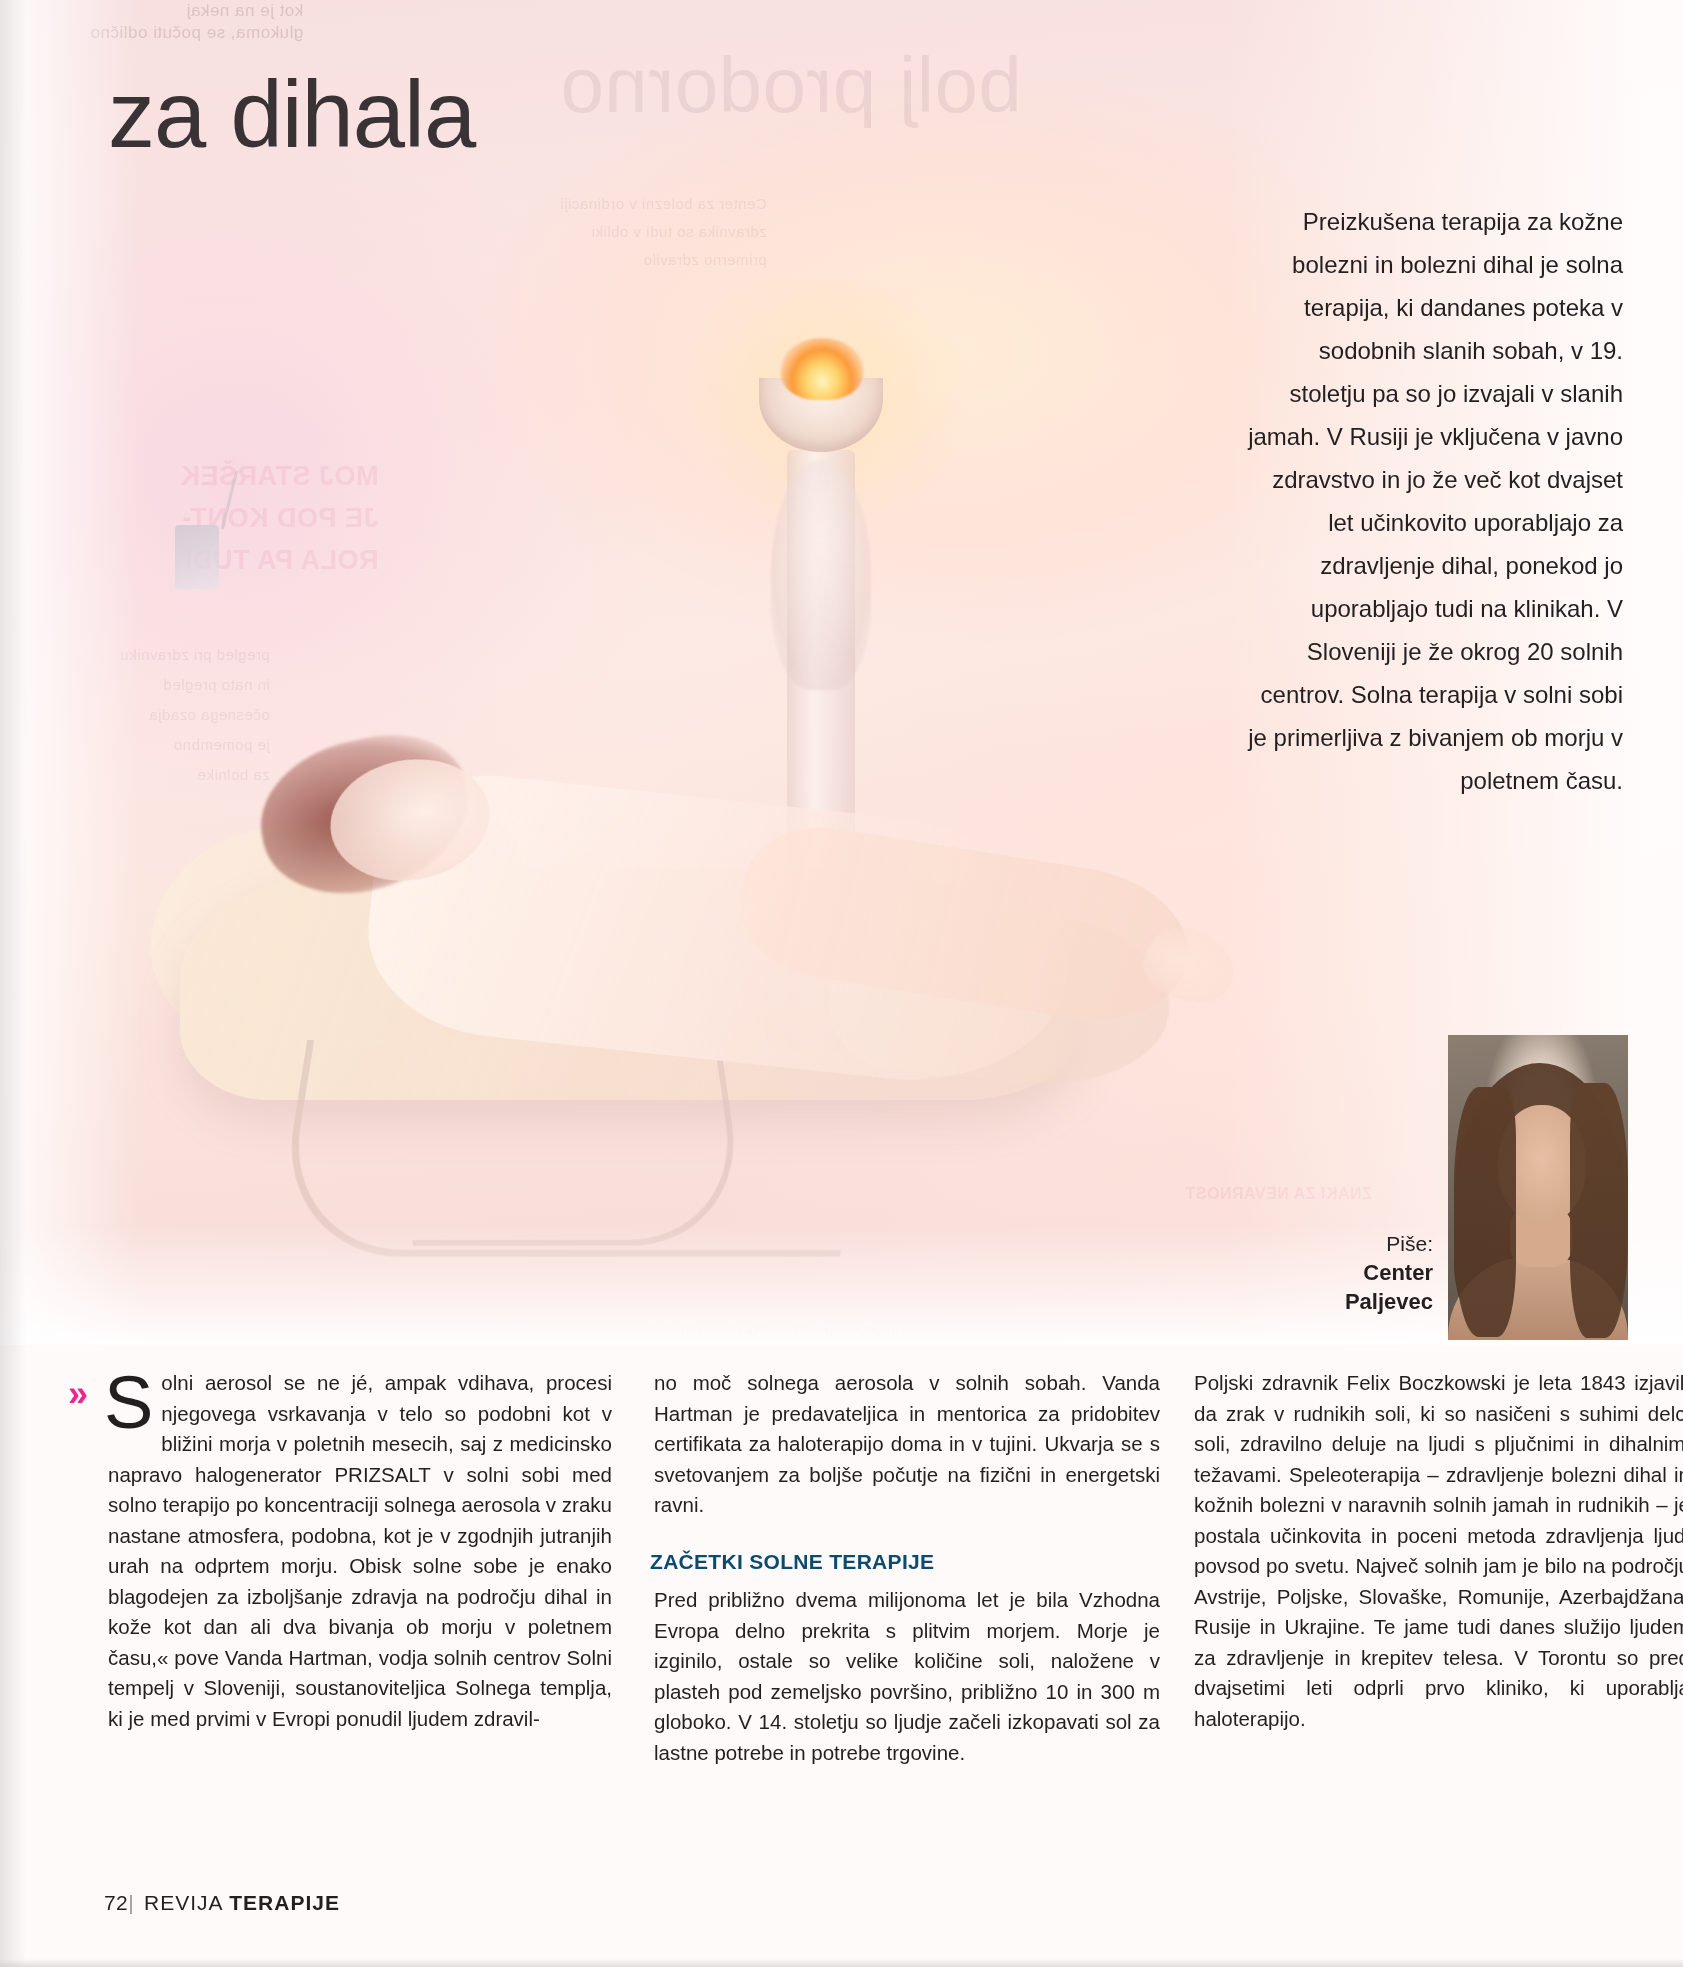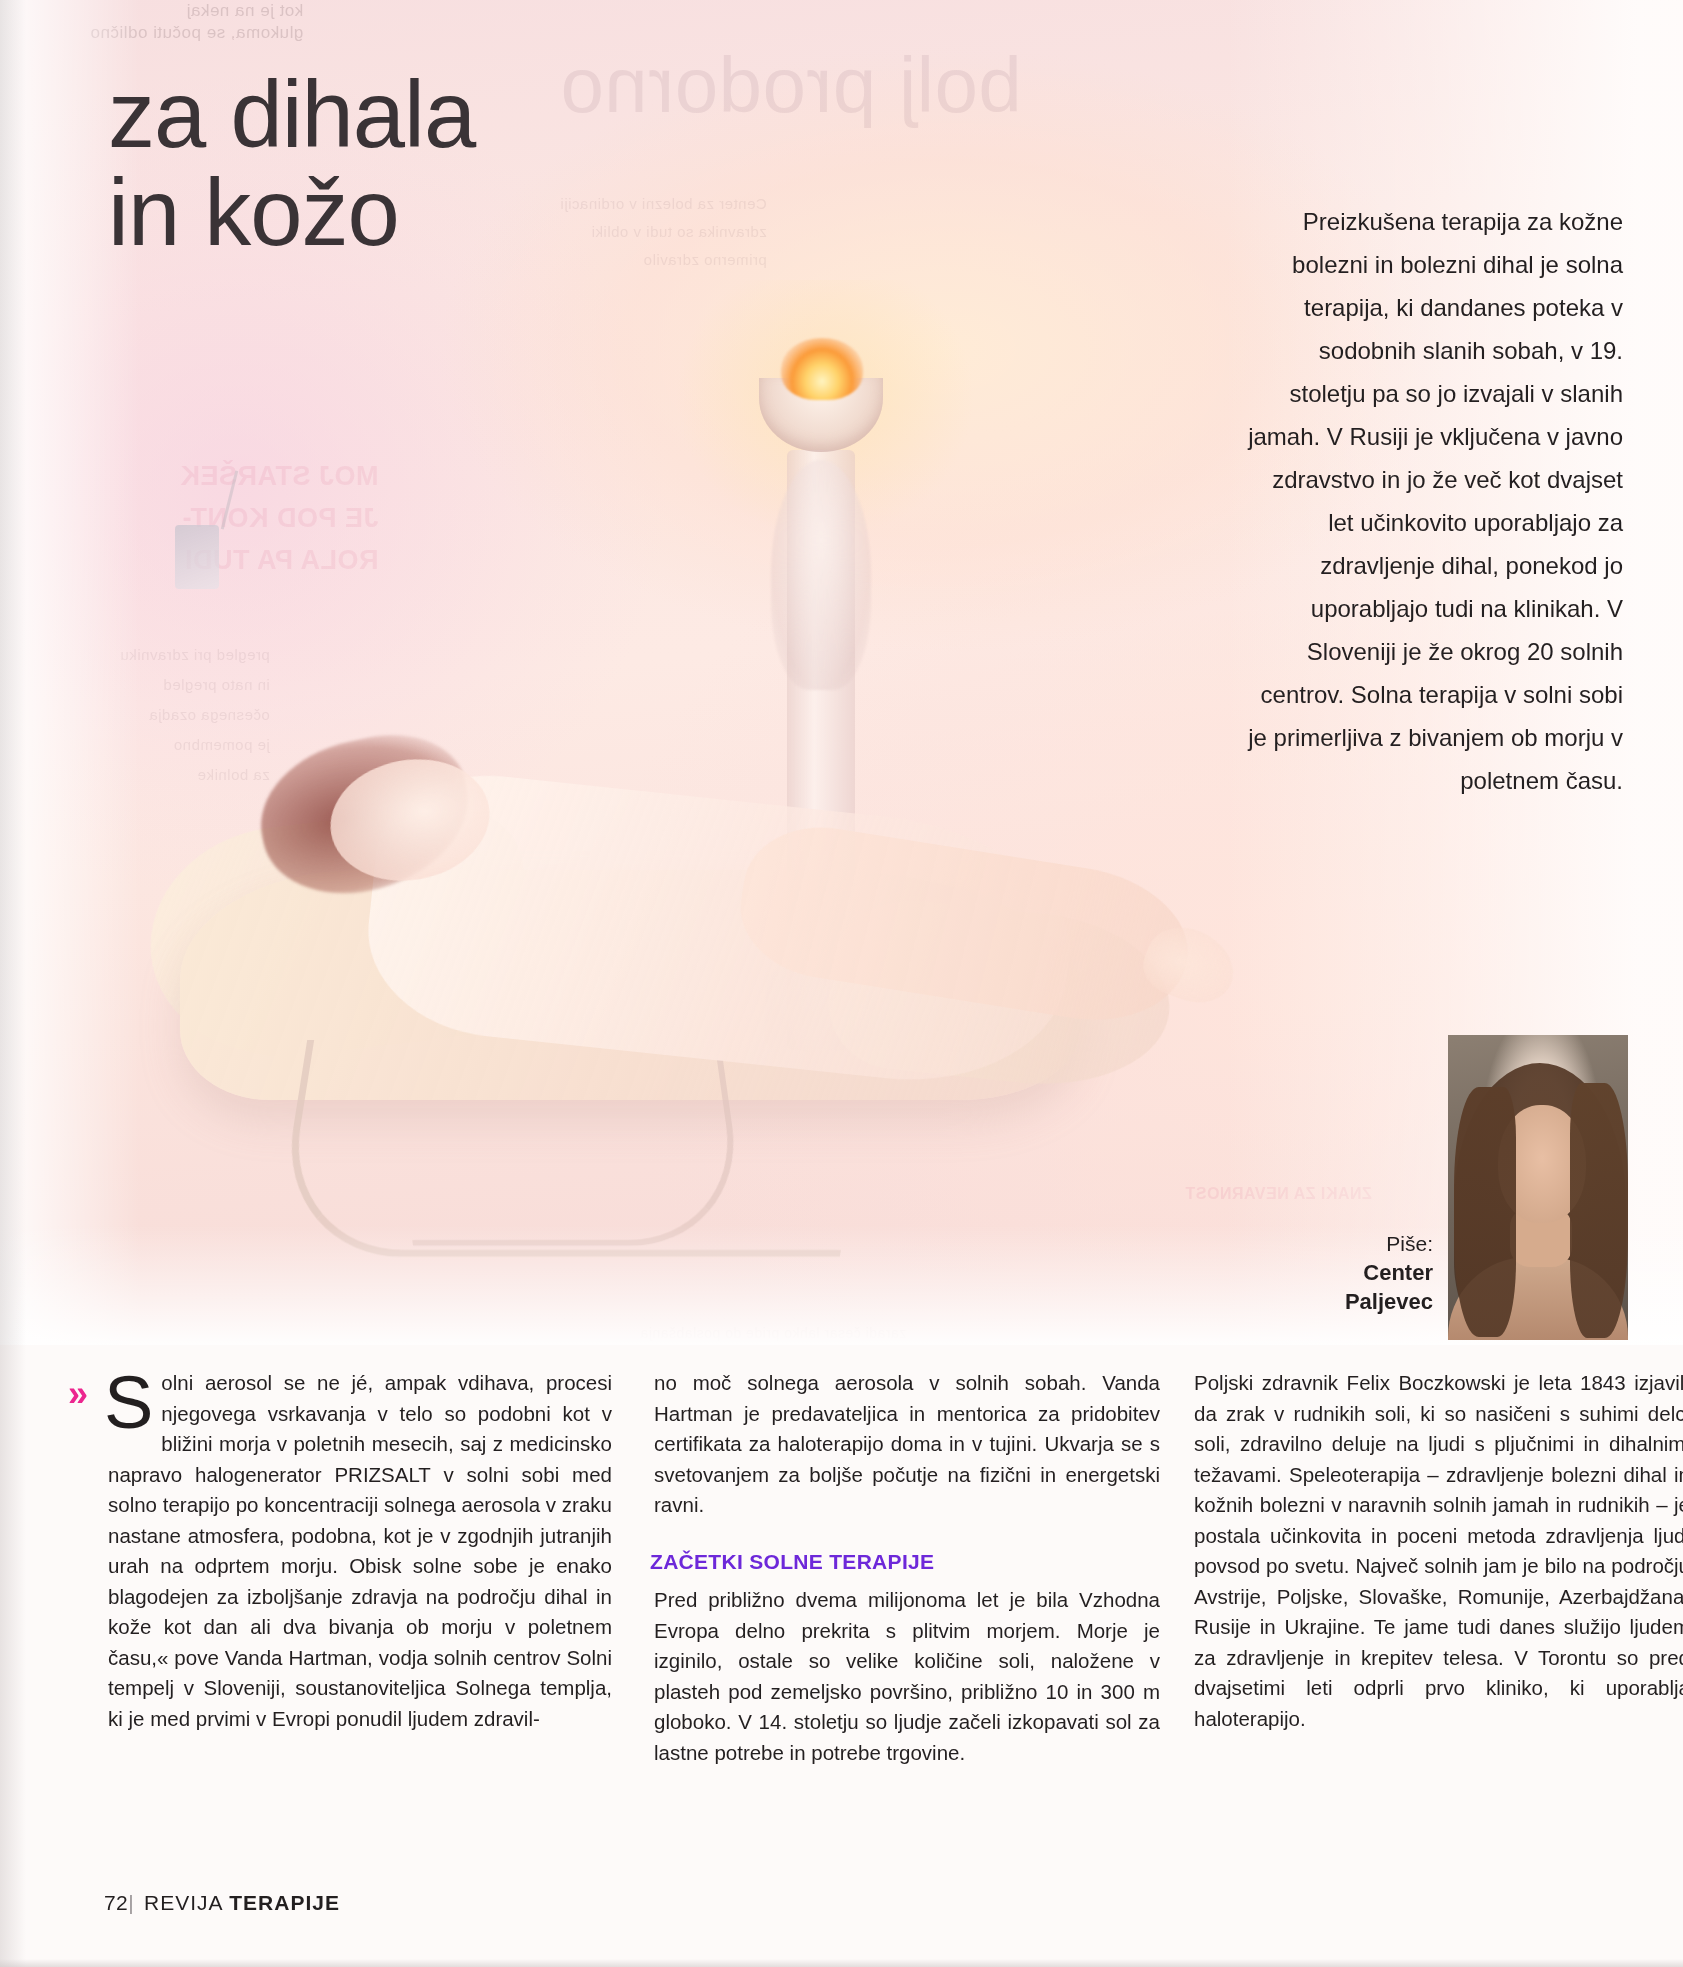--- a/index.html
+++ b/index.html
@@ -425,21 +425,21 @@
   .dropcap {
     float: left;
     font-size: 74px;
     line-height: 62px;
     padding: 4px 8px 0 0;
     color: #231f20;
     font-weight: 300;
   }
 
   .subhead {
-    color: #6d28d9;
+    color: #0c4a6e;
     font-weight: bold;
     font-size: 21px;
     letter-spacing: .3px;
     margin: 26px 0 8px 0;
   }
 
   .indent { text-indent: 26px; }
 
   
   .footer {
@@ -521,21 +521,20 @@
     </div>
 
     <div class="photo-left-fade"></div>
     <div class="photo-right-fade"></div>
     <div class="photo-fade"></div>
   </div>
 
   <div class="headline">
     <div class="sub">
       <div>za dihala</div>
-      <div>in kožo</div>
     </div>
   </div>
 
   <div class="lead">Preizkušena terapija za kožne bolezni in bolezni dihal je solna terapija, ki dandanes poteka v sodobnih slanih sobah, v 19. stoletju pa so jo izvajali v slanih jamah. V Rusiji je vključena v javno zdravstvo in jo že več kot dvajset let učinkovito uporabljajo za zdravljenje dihal, ponekod jo uporabljajo tudi na klinikah. V Sloveniji je že okrog 20 solnih centrov. Solna terapija v solni sobi je primerljiva z bivanjem ob morju v poletnem času.</div>
 
   <div class="author-photo">
     <div class="hair-a"></div>
     <div class="shoulders"></div>
     <div class="neck"></div>
     <div class="face"></div>

